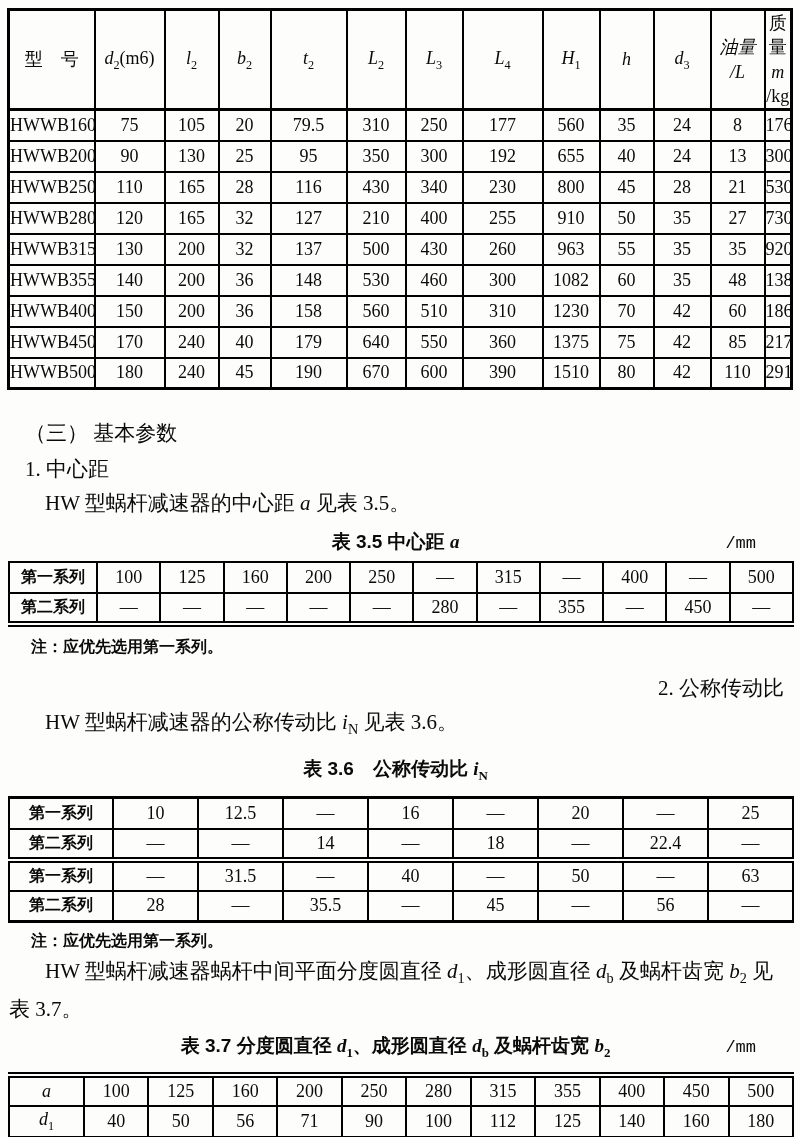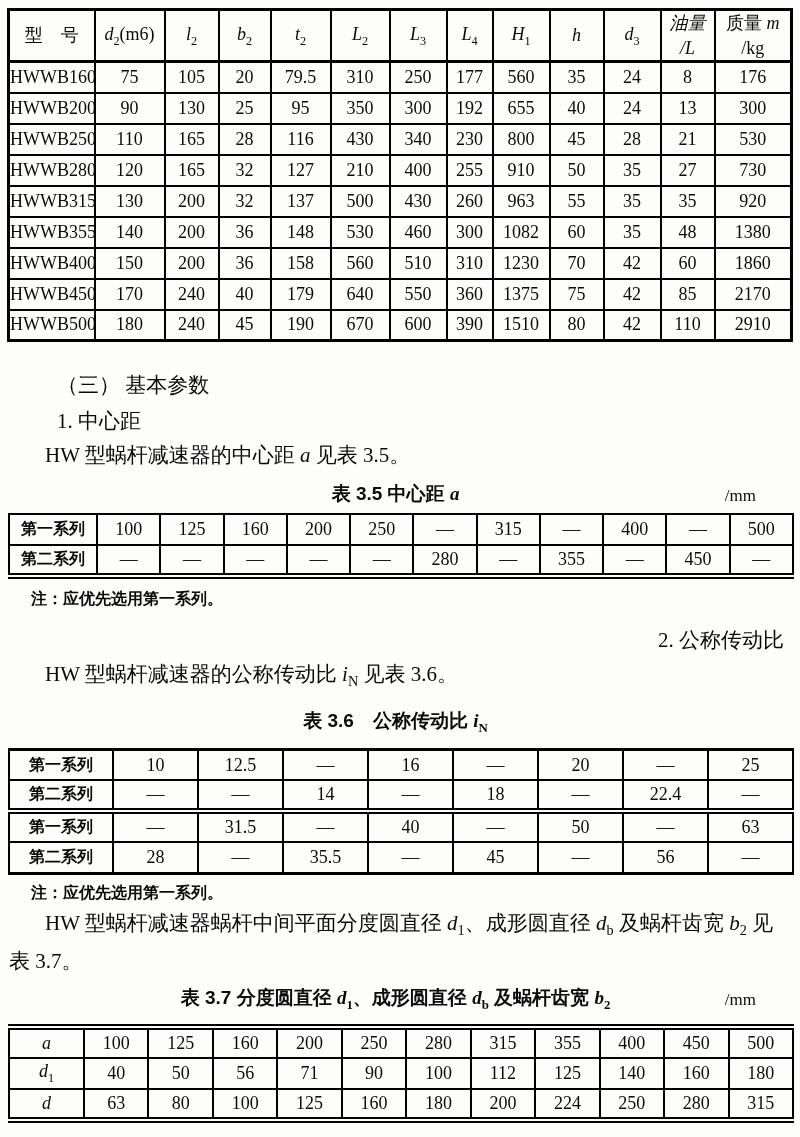--- a/index.html
+++ b/index.html
@@ -21,52 +21,52 @@
   i { font-family:"Liberation Serif", serif; }
 
   
   .tbl-hwwb { border:3px solid #000; }
   .tbl-hwwb thead th { height:52px; border-bottom:3px solid #000; line-height:1.35; font-weight:normal; }
   .tbl-hwwb tbody td { height:31px; }
   .tbl-hwwb th:nth-child(1){ width:86px; }
   .tbl-hwwb th:nth-child(2){ width:70px; }
   .tbl-hwwb th:nth-child(3){ width:54px; }
   .tbl-hwwb th:nth-child(4){ width:52px; }
-  .tbl-hwwb th:nth-child(5){ width:60px; }
+  .tbl-hwwb th:nth-child(5){ width:76px; }
   .tbl-hwwb th:nth-child(6){ width:59px; }
   .tbl-hwwb th:nth-child(7){ width:57px; }
-  .tbl-hwwb th:nth-child(8){ width:46px; }
+  .tbl-hwwb th:nth-child(8){ width:80px; }
   .tbl-hwwb th:nth-child(9){ width:57px; }
   .tbl-hwwb th:nth-child(10){ width:54px; }
   .tbl-hwwb th:nth-child(11){ width:57px; }
   .tbl-hwwb th:nth-child(12){ width:54px;font-style:italic; }
 
   
   .tbl-a, .tbl-b, .tbl-c { margin-left:1px; }
   .tbl-a td, .tbl-b td, .tbl-c td { height:31px; }
   .tbl-a { border-top:2px solid #000; border-bottom:6px double #000; }
   .tbl-a td:first-child { width:88px; }
   .tbl-b { border-top:3px solid #000; border-bottom:3px solid #000; }
   .tbl-b td:first-child { width:104px; }
   .tbl-b tr.dbl td { border-top:6px double #000; }
   .tbl-c { border-top:6px double #000; border-bottom:6px double #000; }
   .tbl-c td:first-child { width:75px; }
   .row-label { font-family:"Liberation Sans", sans-serif; font-weight:600; font-size:16px; }
 
   
-  .heading { font-size:21px; line-height:30px; margin-left:50px; }
+  .heading { font-size:21px; line-height:30px; margin-left:18px; }
   .para { font-size:21px; line-height:31px; text-indent:36px; margin-left:2px; margin-right:2px; }
   .caption {
     position:relative; text-align:center;
     font-family:"Liberation Sans", sans-serif; font-weight:bold; font-size:19px; line-height:26px;
   }
   .caption i, .caption sub { font-family:"Liberation Serif", serif; }
   .caption .unit {
     position:absolute; right:28px; top:2px;
-    font-family:Liberation Serif, serif; font-weight:normal; font-size:17px;text-align:right;
+    font-family:Liberation Mono, monospace; font-weight:normal; font-size:17px;text-align:right;
   }
   .note { font-family:"Liberation Sans", sans-serif; font-weight:600; font-size:16px; line-height:22px; margin-left:24px; }
 
   
   .mt-h1 { margin-top:28px; }
   .mt-h  { margin-top:6px; }
   .mt-p  { margin-top:4px; }
   .mt-c35{ margin-top:10px; margin-bottom:6px; }
   .mt-n35{ margin-top:9px; }
   .mt-h2 { margin-top:15px;text-align:right; }

